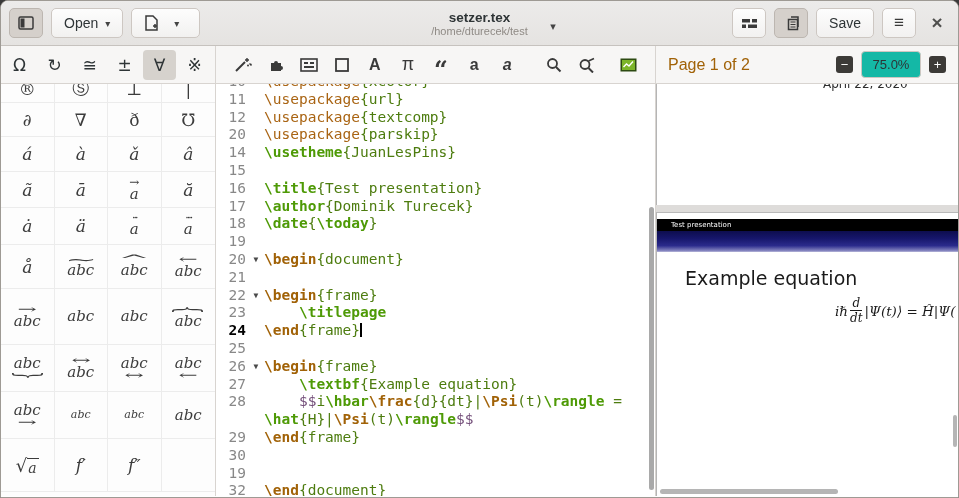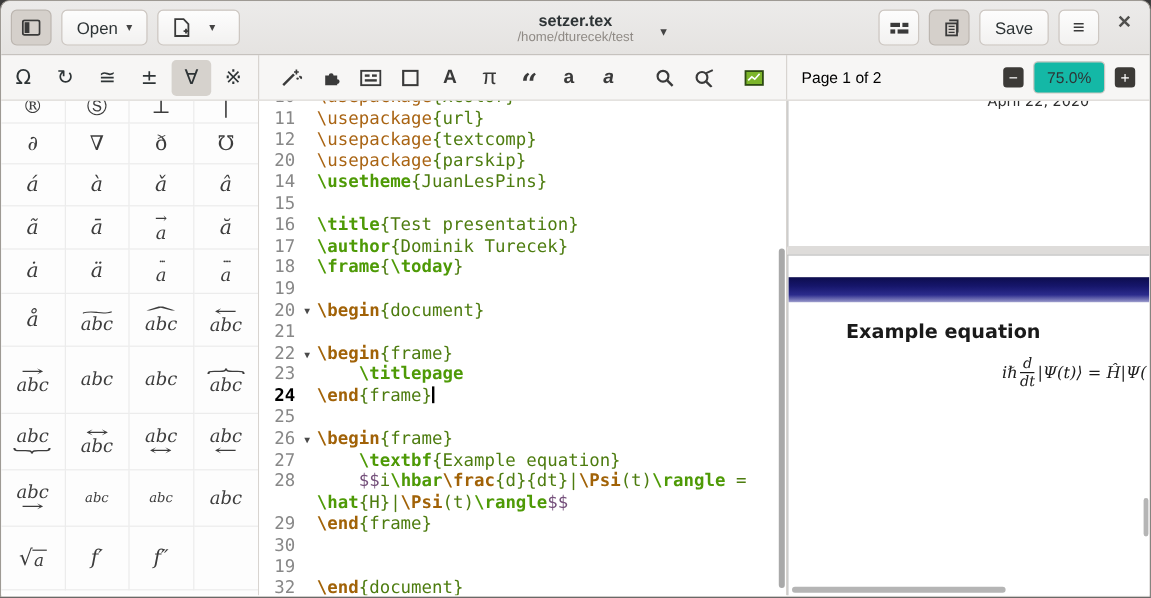--- a/index.html
+++ b/index.html
@@ -1,21 +1,21 @@
 <!DOCTYPE html>
 <html><head>
 <meta charset="utf-8">
 <style>
   html,body{margin:0;padding:0;background:#3a3a3a;font-family:"Liberation Sans",sans-serif;}
   .window{position:relative;width:957px;height:496px;background:#fff;border:1px solid #9e9a94;
           border-radius:8px 8px 0 0;overflow:hidden;}
   
   .headerbar{position:relative;height:45px;background:linear-gradient(#ecebea,#e5e3e1);
              border-bottom:1px solid #c6c2be;display:flex;align-items:center;padding:0 8px;box-sizing:border-box;}
-  .hb-left,.hb-right{display:flex;gap:8px;}
+  .hb-left,.hb-right{display:flex;align-items:center;gap:8px;}
   .hb-right{margin-left:auto;padding-left:44px;}
   .btn{background:linear-gradient(#fdfdfd,#f2f1f0);border:1px solid #cdc7c2;border-radius:5px;
        height:30px;display:inline-flex;align-items:center;justify-content:center;
        font-size:14px;color:#2e3436;padding:0 12px;box-sizing:border-box;}
   .btn.icon-btn{width:34px;padding:0;}
   .btn.toggled{background:#d5d0cb;border-color:#bcb6b0;}
   .drop{font-size:10px;color:#444;margin-left:7px;}
   .split-caret{padding:0 8px;}
   .title-block{position:absolute;left:0;right:0;top:0;height:45px;display:flex;align-items:center;justify-content:center;pointer-events:none;}
   .title-inner{position:relative;text-align:center;}
@@ -30,21 +30,21 @@
   .tb-symbols{width:215px;border-right:1px solid #d8d4d0;padding:0 2px;gap:2px;}
   .tab{width:33px;height:30px;display:flex;align-items:center;justify-content:center;border-radius:4px;
        font-size:17px;color:#2e3436;font-family:"DejaVu Sans",sans-serif;}
   .tab.active{background:#d6d2cd;}
   .tb-edit{width:440px;border-right:1px solid #d8d4d0;padding:0 10px;gap:0;}
   .tbi{width:36px;height:30px;display:flex;align-items:center;justify-content:center;border-radius:4px;color:#3a3a3a;}
   .tbi .g{font-size:16px;font-weight:bold;color:#3a3a3a;}
   .tbi .g.ital{font-style:italic;font-weight:bold;}
   .tbi .g.quote{font-family:"DejaVu Serif",serif;font-size:24px;line-height:10px;margin-top:10px;}
   .tb-preview{flex:1;padding:0 12px;gap:8px;}
-  .page-label{font-size:13px;color:#000000;}
+  .page-label{font-size:16px;color:#a16207;}
   .zoom-btn{width:17px;height:17px;background:#3c3a37;border-radius:3px;color:#fff;display:flex;
             align-items:center;justify-content:center;font-size:13px;line-height:17px;}
   .zoom-field{width:58px;height:25px;background:#14b8a6;border:1px solid #cdc7c2;border-radius:4px;
               font-size:13px;color:#2e3436;display:flex;align-items:center;justify-content:center;}
   .sp{margin-left:auto;}
   
   .main{display:flex;height:412px;}
   
   .symgrid{width:215px;box-sizing:border-box;border-right:1px solid #d8d4d0;background:#fdfdfd;
            display:grid;grid-template-columns:repeat(4,1fr);
@@ -84,21 +84,21 @@
   .preview{position:relative;flex:1;background:#e9e7e5;overflow:hidden;}
   .page{position:absolute;left:0;right:0;background:#fff;border-left:1px solid #b5b5b5;overflow:hidden;}
   .page1{top:0;height:121px;border-bottom:1px solid #b9b9b9;}
   .p1-date{position:absolute;top:-7px;left:166px;font-size:12px;color:#2d2d2d;font-family:"DejaVu Sans",sans-serif;}
   .gap{position:absolute;top:121px;left:0;right:0;height:7px;background:#dedcda;}
   .page2{top:128px;height:284px;border-top:1px solid #b9b9b9;}
   .slide-black{position:absolute;top:6px;left:0;right:0;height:12px;background:#000;}
   .slide-black span{position:absolute;left:14px;top:2px;font-size:7px;color:#fff;font-family:"DejaVu Sans",sans-serif;}
   .slide-band{position:absolute;top:18px;left:0;right:0;height:21px;
               background:linear-gradient(180deg,#0d0d4e 0%,#16166b 35%,#2b2b8c 70%,#8d8dc4 96%,#c9c9e2 100%);}
-  .slide-heading{position:absolute;top:54px;left:48px;font-size:16px;font-weight:bold;color:#1a1a1a;
+  .slide-heading{position:absolute;top:54px;left:28px;font-size:19px;font-weight:normal;color:#1a1a1a;
                  font-family:"DejaVu Sans",sans-serif;}
   .equation{position:absolute;top:84px;left:178px;display:flex;align-items:center;
             font-family:"DejaVu Serif","DejaVu Sans",serif;font-style:italic;font-size:13.5px;color:#1a1a1a;white-space:nowrap;}
   .frac{display:inline-flex;flex-direction:column;align-items:center;margin:0 2px;font-size:12px;line-height:12px;}
   .frac .num{border-bottom:1px solid #1a1a1a;padding:0 2px 1px 2px;}
   .frac .den{padding-top:1px;}
   .pv-hsb{position:absolute;bottom:2px;left:4px;width:178px;height:5px;background:#b5b5b5;border-radius:2.5px;}
   .pv-vsb{position:absolute;right:1px;top:331px;width:4px;height:32px;background:#b5b5b5;border-radius:2px;}
   svg{display:block;}
 </style>
@@ -449,21 +449,21 @@
     <div class="editor">
       <div class="ed-scroll">
           <div class="ed-line"><span class="ln">10</span><span class="fold"></span><span class="code"><span class="tinc">\usepackage</span><span class="tp">{xcolor}</span></span></div>
           <div class="ed-line"><span class="ln">11</span><span class="fold"></span><span class="code"><span class="tinc">\usepackage</span><span class="tp">{url}</span></span></div>
           <div class="ed-line"><span class="ln">12</span><span class="fold"></span><span class="code"><span class="tinc">\usepackage</span><span class="tp">{textcomp}</span></span></div>
           <div class="ed-line"><span class="ln">20</span><span class="fold"></span><span class="code"><span class="tinc">\usepackage</span><span class="tp">{parskip}</span></span></div>
           <div class="ed-line"><span class="ln">14</span><span class="fold"></span><span class="code"><span class="tg">\usetheme</span><span class="tp">{JuanLesPins}</span></span></div>
           <div class="ed-line"><span class="ln">15</span><span class="fold"></span><span class="code"></span></div>
           <div class="ed-line"><span class="ln">16</span><span class="fold"></span><span class="code"><span class="tg">\title</span><span class="tp">{Test presentation}</span></span></div>
           <div class="ed-line"><span class="ln">17</span><span class="fold"></span><span class="code"><span class="tg">\author</span><span class="tp">{Dominik Turecek}</span></span></div>
-          <div class="ed-line"><span class="ln">18</span><span class="fold"></span><span class="code"><span class="tg">\frame</span><span class="tp">{</span><span class="tg">\today</span><span class="tp">}</span></span></div>
+          <div class="ed-line"><span class="ln">18</span><span class="fold"></span><span class="code"><span class="tg">\date</span><span class="tp">{</span><span class="tg">\today</span><span class="tp">}</span></span></div>
           <div class="ed-line"><span class="ln">19</span><span class="fold"></span><span class="code"></span></div>
           <div class="ed-line"><span class="ln">20</span><span class="fold">▼</span><span class="code"><span class="tr">\begin</span><span class="tp">{document}</span></span></div>
           <div class="ed-line"><span class="ln">21</span><span class="fold"></span><span class="code"></span></div>
           <div class="ed-line"><span class="ln">22</span><span class="fold">▼</span><span class="code"><span class="tr">\begin</span><span class="tp">{frame}</span></span></div>
           <div class="ed-line"><span class="ln">23</span><span class="fold"></span><span class="code"><span class="tp">    </span><span class="tg">\titlepage</span></span></div>
           <div class="ed-line"><span class="ln cur">24</span><span class="fold"></span><span class="code"><span class="tr">\end</span><span class="tp">{frame}</span><span class="caret"></span></span></div>
           <div class="ed-line"><span class="ln">25</span><span class="fold"></span><span class="code"></span></div>
           <div class="ed-line"><span class="ln">26</span><span class="fold">▼</span><span class="code"><span class="tr">\begin</span><span class="tp">{frame}</span></span></div>
           <div class="ed-line"><span class="ln">27</span><span class="fold"></span><span class="code"><span class="tp">    </span><span class="tg">\textbf</span><span class="tp">{Example equation}</span></span></div>
           <div class="ed-line"><span class="ln">28</span><span class="fold"></span><span class="code"><span class="tp">    </span><span class="tpu">$$</span><span class="tp">i</span><span class="tg">\hbar</span><span class="tr">\frac</span><span class="tp">{d}{dt}|</span><span class="tr">\Psi</span><span class="tp">(t)</span><span class="tg">\rangle</span><span class="tp"> =</span></span></div>
@@ -475,20 +475,23 @@
         </div>
       <div class="ed-sb"></div>
     </div>
 
     <div class="preview">
       <div class="page page1">
         <div class="p1-date">April 22, 2020</div>
       </div>
       <div class="gap"></div>
       <div class="page page2">
+        <div class="slide-black">
+          <span>Test presentation</span>
+        </div>
         <div class="slide-band"></div>
         <div class="slide-heading">Example equation</div>
         <div class="equation">
           <span>iℏ</span>
           <span class="frac">
             <span class="num">d</span>
             <span class="den">dt</span>
           </span>
           <span>|Ψ(t)⟩ = Ĥ|Ψ(</span>
         </div>

